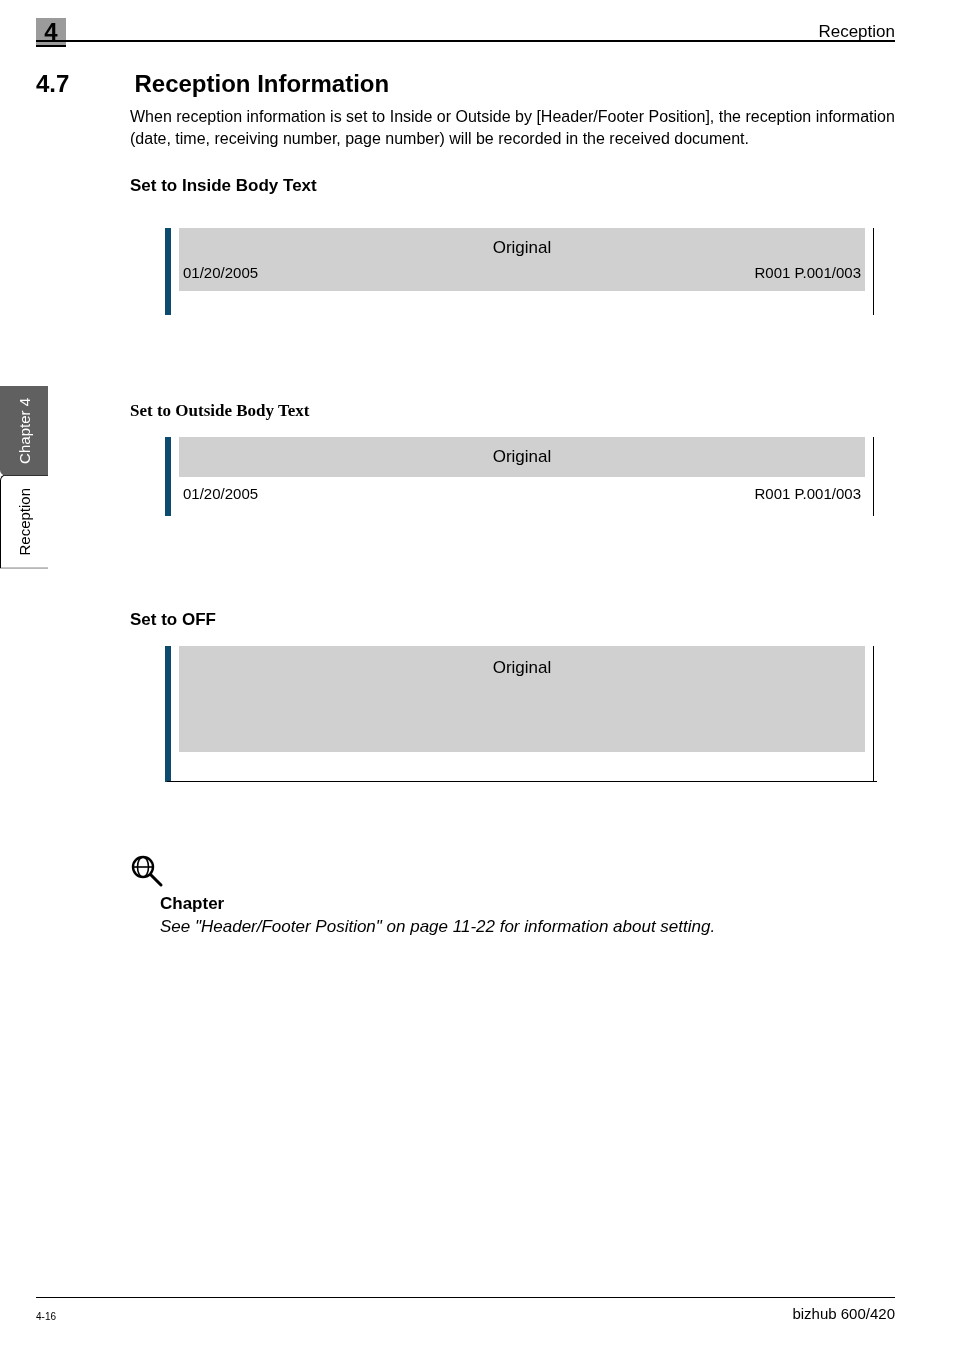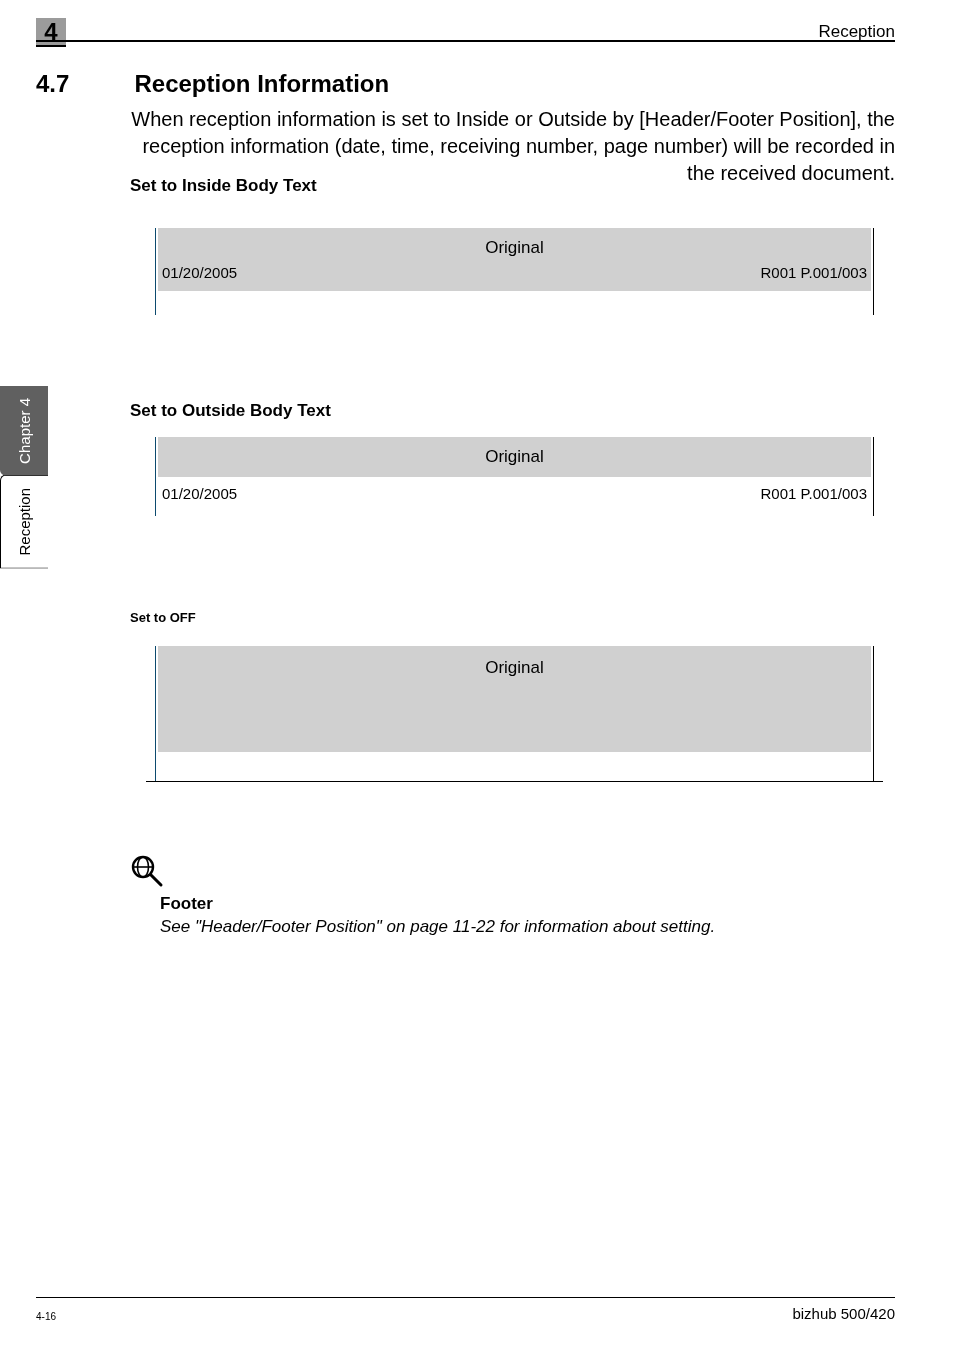--- a/index.html
+++ b/index.html
@@ -14,30 +14,30 @@
   
   .chapnum-box { position: absolute; top: 18px; left: 36px; width: 30px; height: 29px; background: #9b9b9b; border-bottom: 2px solid #000; display: flex; align-items: center; justify-content: center; }
   .chapnum-box span { font-size: 24px; font-weight: bold; color: #000; }
 
   
   .h2row { position: absolute; top: 70px; left: 36px; right: 59px; }
   .h2num { font-size: 24px; font-weight: bold; display: inline-block; width: 94px; }
   .h2title { font-size: 24px; font-weight: bold; display: inline-block; }
 
   
-  .body-para { position: absolute; top: 106px; left: 130px; right: 59px; font-size: 20px; line-height: 1.35; text-align: right; }
+  .body-para { position: absolute; top: 106px; left: 130px; right: 59px; font-size: 16px; line-height: 1.35; }
 
   
   .sub1 { position: absolute; top: 176px; left: 130px; font-size: 17px; font-weight: bold; }
-  .sub2 { position: absolute; top: 401px; left: 130px; font-size: 17px; font-weight: bold; }
-  .sub3 { position: absolute; top: 610px; left: 130px; font-size: 13px; font-weight: bold; }
+  .sub2 { position: absolute; top: 401px; left: 130px; font-size: 17px; font-weight: bold; font-family: Liberation Serif, serif; }
+  .sub3 { position: absolute; top: 610px; left: 130px; font-size: 17px; font-weight: bold; }
 
   
   .illus { position: absolute; left: 155px; right: 80px; }
-  .illus-outer { border-left: 1px solid #0c4a6e; border-right: 1px solid #000; padding: 0 2px; }
+  .illus-outer { border-left: 6px solid #0c4a6e; border-right: 1px solid #000; padding: 0 8px; margin-left: 10px; }
   .grey-band { background: #d0d0d0; text-align: center; font-size: 17px; padding: 10px 0; }
   .below-row { display: flex; justify-content: space-between; font-size: 15px; padding: 8px 4px 14px 4px; }
   .grey-full { display: flex; flex-direction: column; }
   .grey-top2 { background: #d0d0d0; font-size: 17px; text-align: center; padding: 10px 0 6px 0; }
   .grey-bottom-row { background: #d0d0d0; display: flex; justify-content: space-between; font-size: 15px; padding: 0 4px 10px 4px; }
   .gap-below { height: 24px; }
   .off-grey { background: #d0d0d0; height: 106px; font-size: 17px; text-align: center; padding-top: 12px; }
   .off-gap { height: 30px; border-bottom: 1px solid #000; margin: 0 -12px; }
 
   .illus1 { top: 228px; }
@@ -114,27 +114,27 @@
   </div>
 
   <div class="detail-icon">
     <svg width="34" height="34" viewBox="0 0 34 34">
       <circle cx="13" cy="13" r="10" stroke="#000" stroke-width="2.4" fill="none"></circle>
       <ellipse cx="13" cy="13" rx="5.5" ry="10" stroke="#000" stroke-width="1.6" fill="none"></ellipse>
       <line x1="3" y1="13" x2="23" y2="13" stroke="#000" stroke-width="1.6"></line>
       <line x1="21" y1="21" x2="31" y2="31" stroke="#000" stroke-width="3" stroke-linecap="round"></line>
     </svg>
   </div>
-  <div class="detail-heading">Footer</div>
+  <div class="detail-heading">Chapter</div>
   <div class="detail-body">See "Header/Footer Position" on page 11-22 for information about setting.</div>
 
   <div class="sidetab">
     <div class="sidetab-wrap">
       <div class="sidetab-top">Chapter 4</div>
       <div class="sidetab-bottom">Reception</div>
     </div>
   </div>
 
   <div class="foot-rule"></div>
   <div class="foot-left">4-16</div>
-  <div class="foot-right">bizhub 500/420</div>
+  <div class="foot-right">bizhub 600/420</div>
 
 </div>
 
 </body></html>

